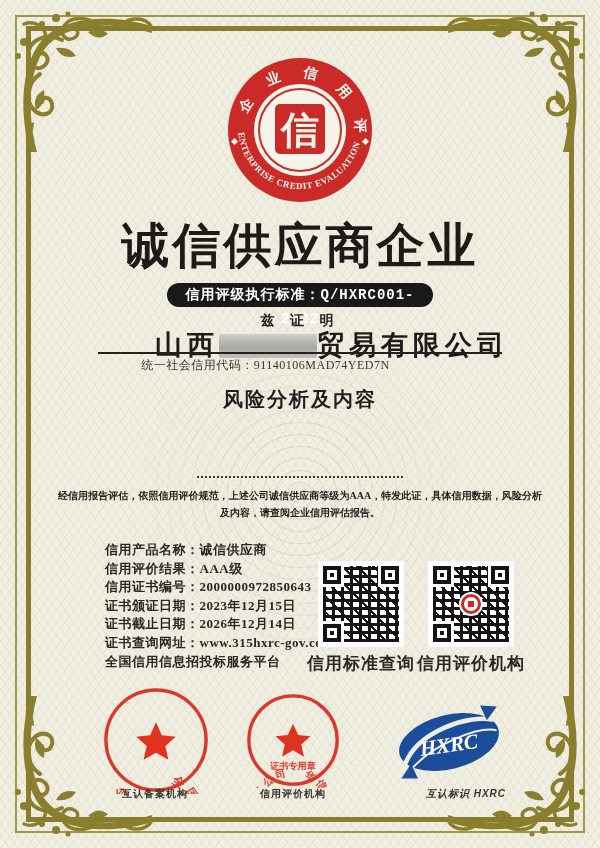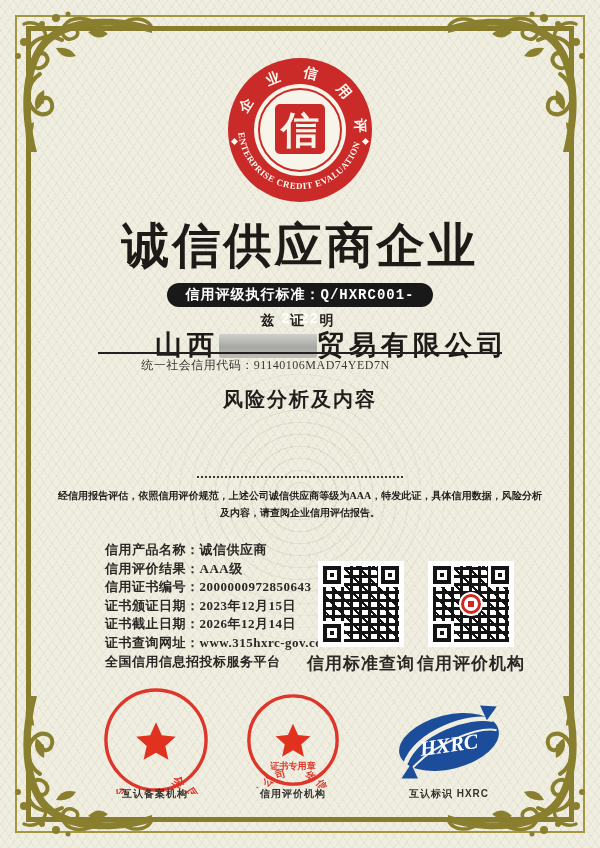--- a/index.html
+++ b/index.html
@@ -71,21 +71,21 @@
   .ql-left{left:306px;} .ql-right{left:416px;}
   
   .seal{position:absolute;opacity:0.94;}
   .seal-left{left:102px;top:686px;width:108px;height:108px;}
   .seal-mid{left:245px;top:692px;width:96px;height:96px;}
   .hxrc{position:absolute;left:393px;top:702px;width:112px;height:80px;}
   .caption{position:absolute;top:787px;font-size:10px;font-weight:bold;color:#35322e;
     letter-spacing:1px;text-align:center;font-family:"Liberation Sans","DejaVu Sans",sans-serif;}
   .cap-left{left:95px;width:120px;}
   .cap-mid{left:233px;width:120px;}
-  .cap-right{left:379px;width:140px;}
+  .cap-right{left:396px;width:140px;font-style:italic;}
   svg text{font-family:"Liberation Serif","DejaVu Serif",serif;}
 </style>
 </head>
 <body>
 
 <div class="cert">
   <div class="rosette"></div>
 
   <div class="frame-thin"></div>
   <div class="frame-thick"></div>

